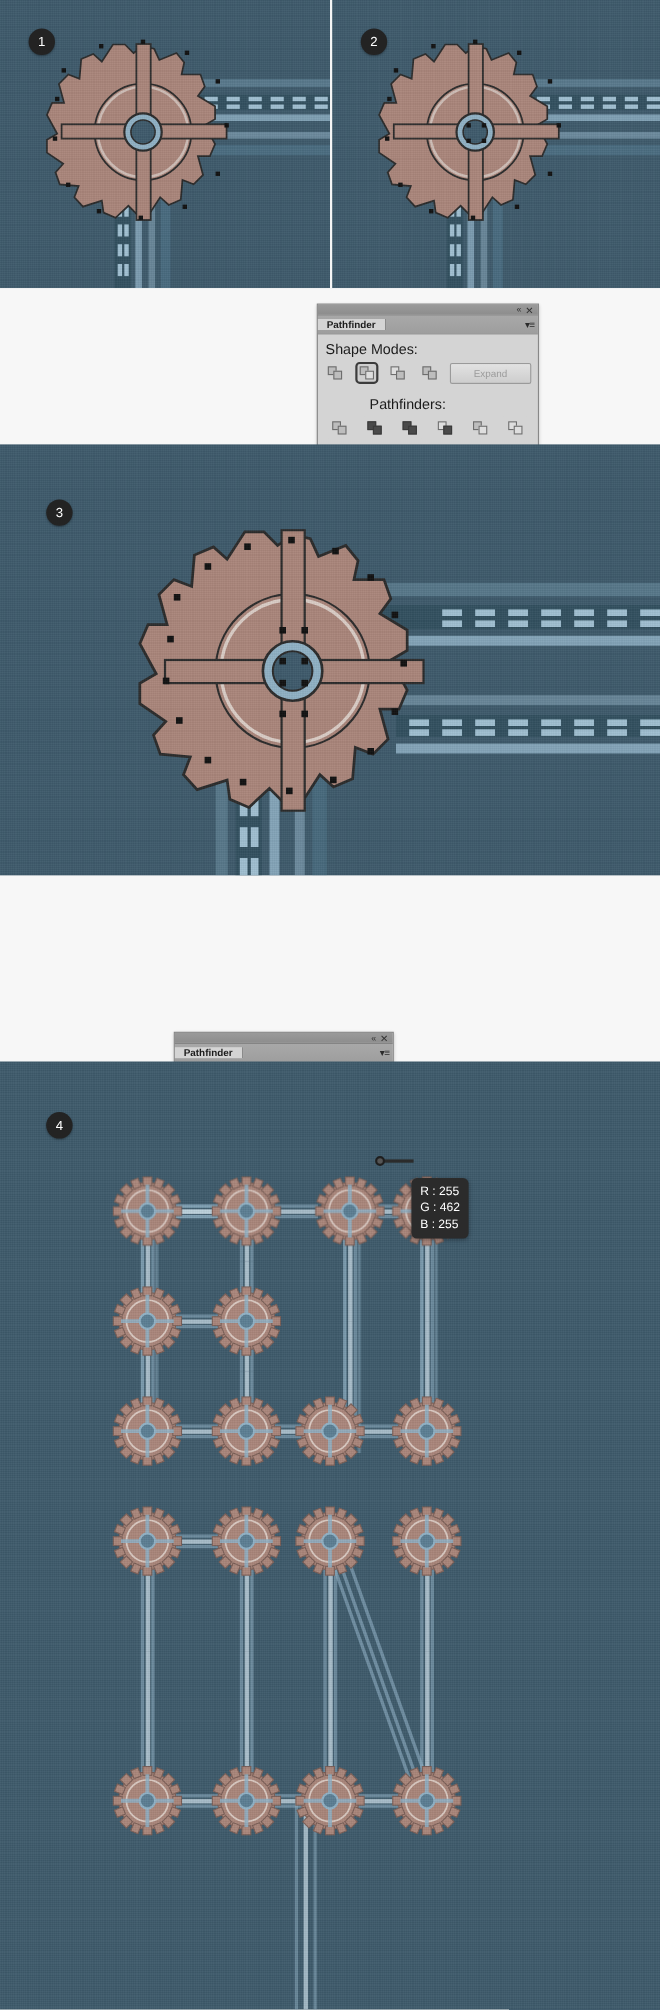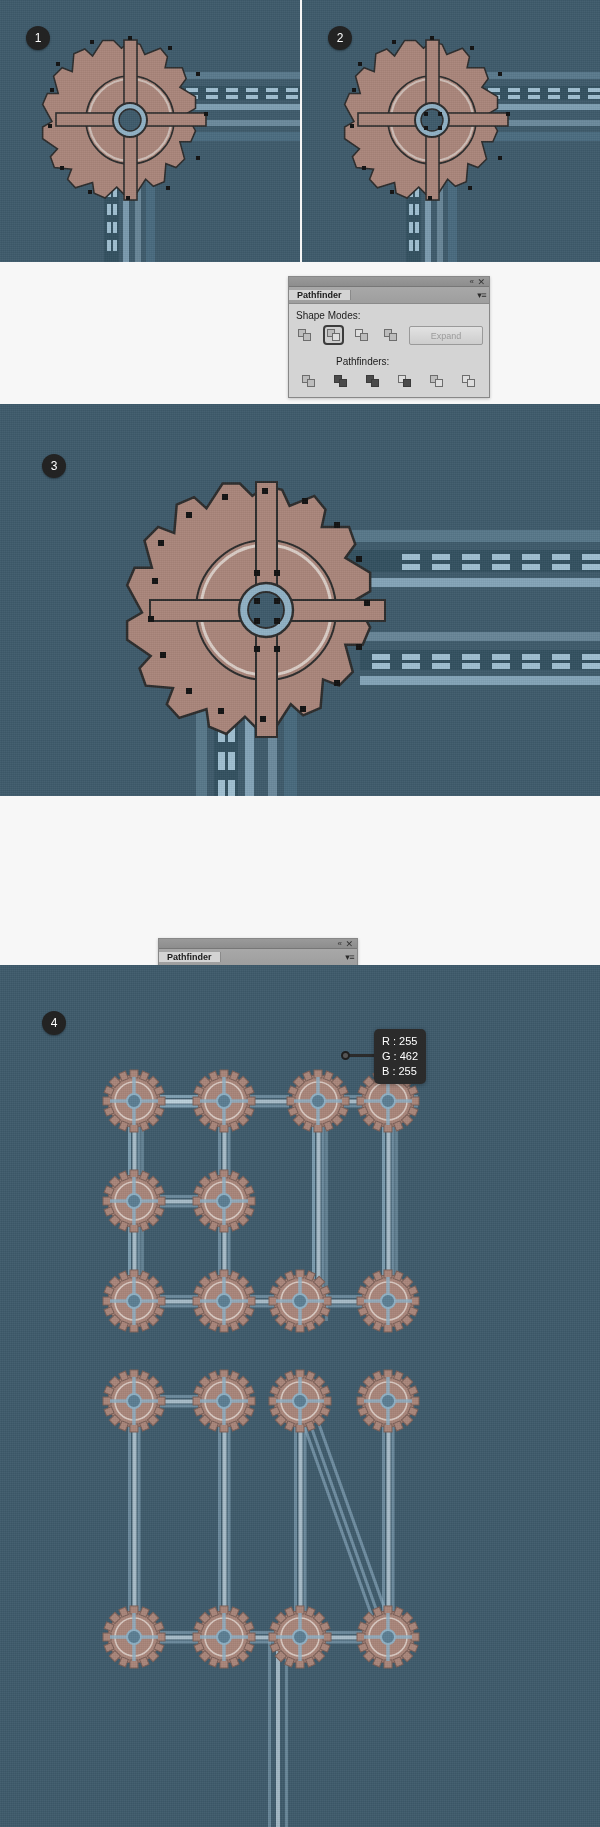--- a/index.html
+++ b/index.html
@@ -127,21 +127,21 @@
   }
   .ai-tabmenu {
     position: absolute;
     right: 3px; top: 2px;
     font-size: 9px; color: #2b2b2b;
     line-height: 12px;
     letter-spacing: -0.5px;
   }
   .ai-body { padding: 5px 6px 6px 6px; }
   .ai-section-label {
-    font-size: 10px;
+    font-size: 13px;
     color: #1b1b1b;
     margin: 1px 0 4px 1px;
   }
 
   
   .pf-row { display: flex; align-items: flex-end; gap: 8px; }
   .pf-btn {
     width: 22px; height: 20px;
     background: #d4d4d4;
     display: flex; align-items: center; justify-content: center;
@@ -733,21 +733,21 @@
     <span class="spacer"></span>
     <span class="ico">⊘</span>
     <span class="ico dim">❐</span>
     <span class="ico">🗑</span>
   </div>
   <div style="height:5px;"></div>
 </div>
 
 <div id="rgb-knob" style="left:341px; top:1051px;"></div>
 <div id="rgb-leader" style="left:346px; top:1054px; width:30px;"></div>
-<div id="rgb-tip" style="left:374px; top:1029px;">
+<div id="rgb-tip" style="left:374px; top:1071px;">
   <div>R : 255</div>
   <div>G : 462</div>
   <div>B : 255</div>
 </div>
 
 <div class="canvas" id="row-four">
   <div class="canvas-noise"></div>
 
   <svg width="600" height="862" viewBox="0 0 600 862">
     <defs>

